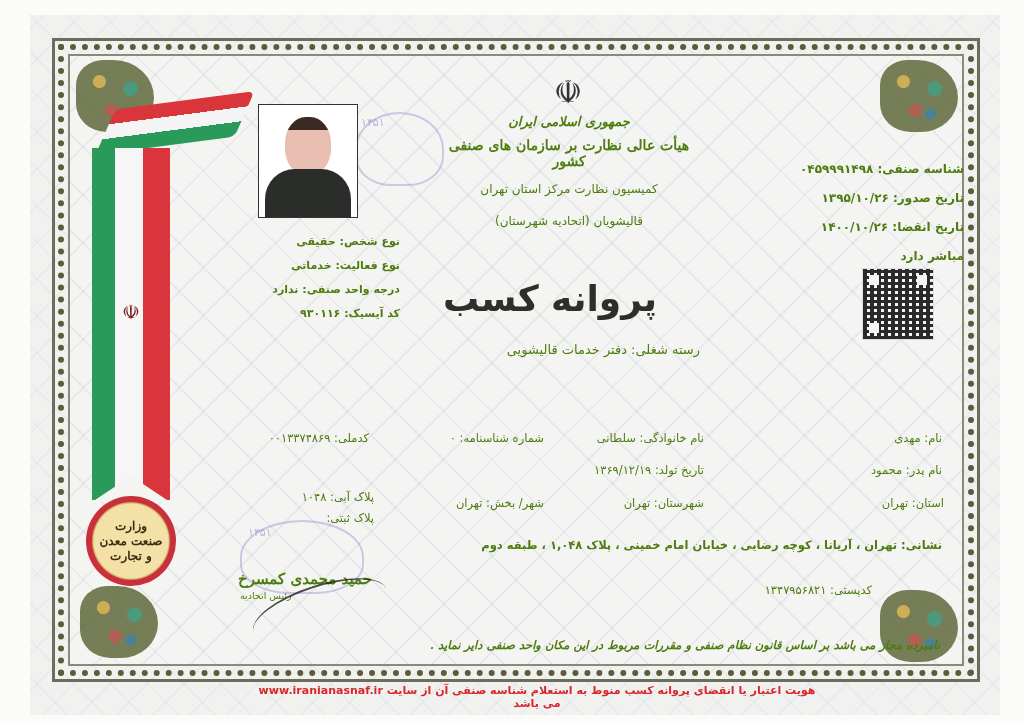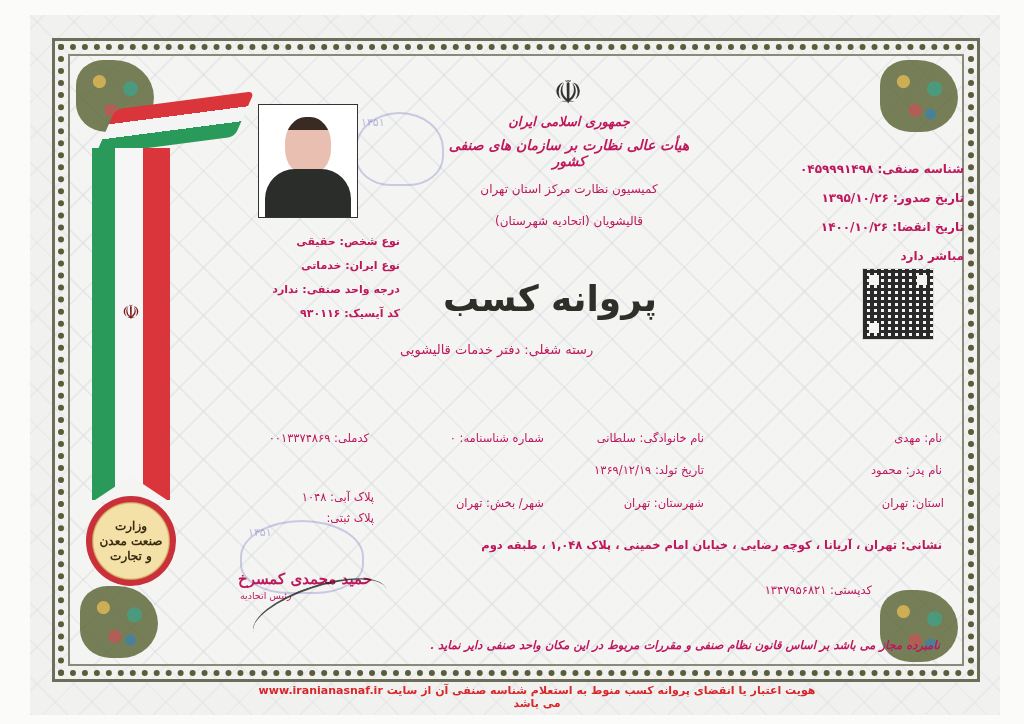--- a/index.html
+++ b/index.html
@@ -87,33 +87,33 @@
     background:#2a2d2a;
   }
   .seal {
     position:absolute; border:2px solid rgba(120,120,200,0.35); border-radius:50% 50% 40% 40%;
     color:rgba(110,110,190,0.45);
   }
   .seal-top { left:355px; top:112px; width:85px; height:70px; }
   .seal-bot { left:240px; top:520px; width:120px; height:70px; }
   .seal span { position:absolute; font-size:11px; }
 
-  .rtl { direction:rtl; position:absolute; color:#be185d; }
+  .rtl { direction:rtl; position:absolute; color:#4d7c0f; }
 
   .emblem-top {
     position:absolute; left:548px; top:72px; width:40px; height:40px; text-align:center;
     font-size:32px; color:#333; line-height:40px;
   }
   .gov1 { left:430px; top:114px; width:278px; text-align:center; font-family:"DejaVu Serif", serif; font-size:13px; font-style:italic; font-weight:bold; }
-  .gov2 { left:430px; top:137px; width:278px; text-align:center; font-family:"DejaVu Serif", serif; font-size:14px; font-style:italic; font-weight:bold; }
+  .gov2 { left:430px; top:137px; width:278px; text-align:center; font-family:"DejaVu Serif", serif; font-size:14px; font-weight:bold; }
   .gov3 { left:430px; top:182px; width:278px; text-align:center; font-size:12px; }
   .gov4 { left:430px; top:214px; width:278px; text-align:center; font-size:12px; }
 
   .title { left:400px; top:278px; width:300px; text-align:center; font-size:36px; font-weight:bold; color:#2f2f2a; }
-  .subtitle { left:400px; top:342px; width:300px; text-align:left; font-size:13px; }
+  .subtitle { left:400px; top:342px; width:300px; text-align:right; font-size:13px; }
 
   .info-right { right:60px; top:155px; width:200px; font-size:12px; font-weight:bold; line-height:29px; }
   .info-left { left:245px; top:230px; width:155px; font-size:11px; font-weight:bold; line-height:24px; text-align:right; }
 
   .qr {
     position:absolute; left:862px; top:268px; width:70px; height:70px;
     background:
       linear-gradient(#f4f4f2,#f4f4f2) 6px 6px/10px 10px no-repeat,
       linear-gradient(#f4f4f2,#f4f4f2) 54px 6px/10px 10px no-repeat,
       linear-gradient(#f4f4f2,#f4f4f2) 6px 54px/10px 10px no-repeat,
@@ -188,21 +188,21 @@
   <div>شناسه صنفی: ۰۴۵۹۹۹۱۴۹۸</div>
   <div>تاریخ صدور: ۱۳۹۵/۱۰/۲۶</div>
   <div>تاریخ انقضا: ۱۴۰۰/۱۰/۲۶</div>
   <div>مباشر دارد</div>
 </div>
 
 <div class="qr"></div>
 
 <div class="rtl info-left">
   <div>نوع شخص: حقیقی</div>
-  <div>نوع ایران: خدماتی</div>
+  <div>نوع فعالیت: خدماتی</div>
   <div>درجه واحد صنفی: ندارد</div>
   <div>کد آیسیک: ۹۳۰۱۱۶</div>
 </div>
 
 <div class="rtl title">پروانه کسب</div>
 <div class="rtl subtitle">رسته شغلی: دفتر خدمات قالیشویی</div>
 
 <div class="rtl field f-name">نام: مهدی</div>
 <div class="rtl field f-family">نام خانوادگی: سلطانی</div>
 <div class="rtl field f-idno">شماره شناسنامه: ۰</div>

